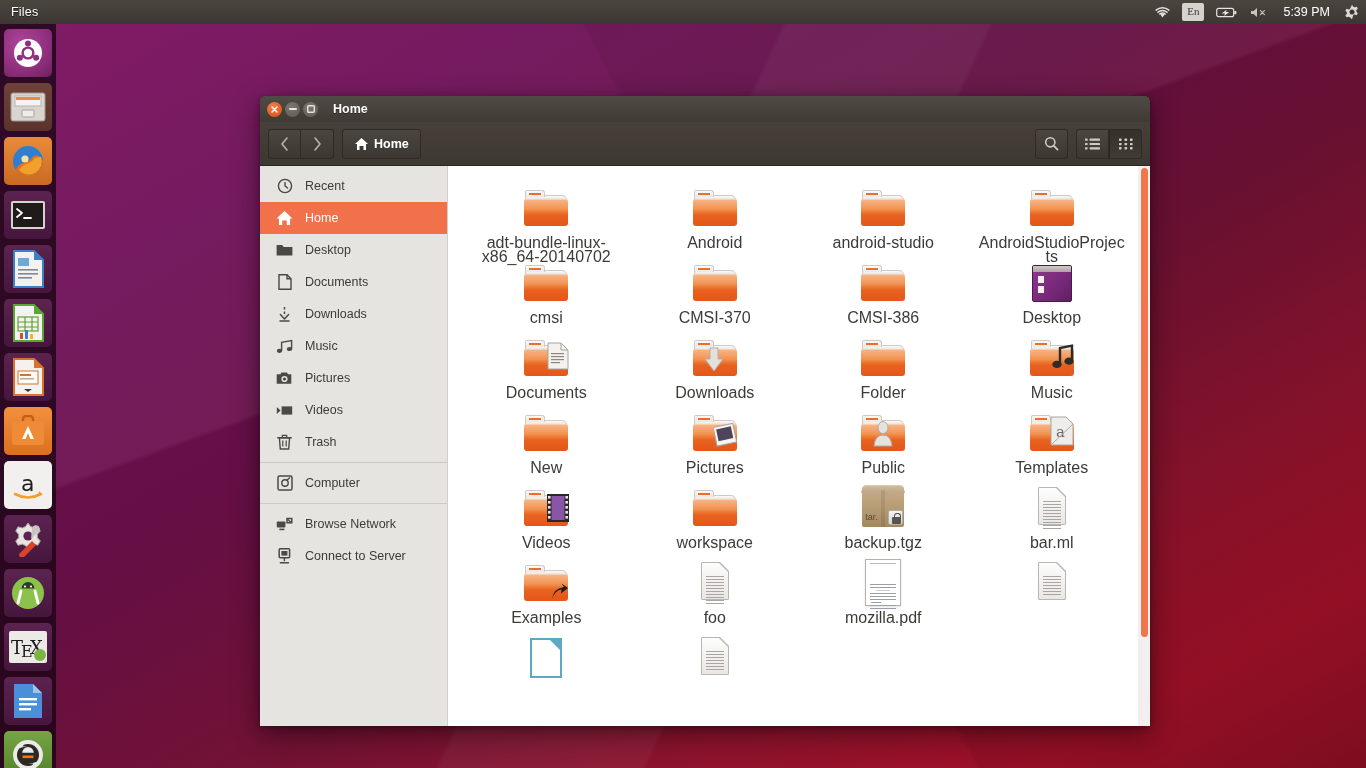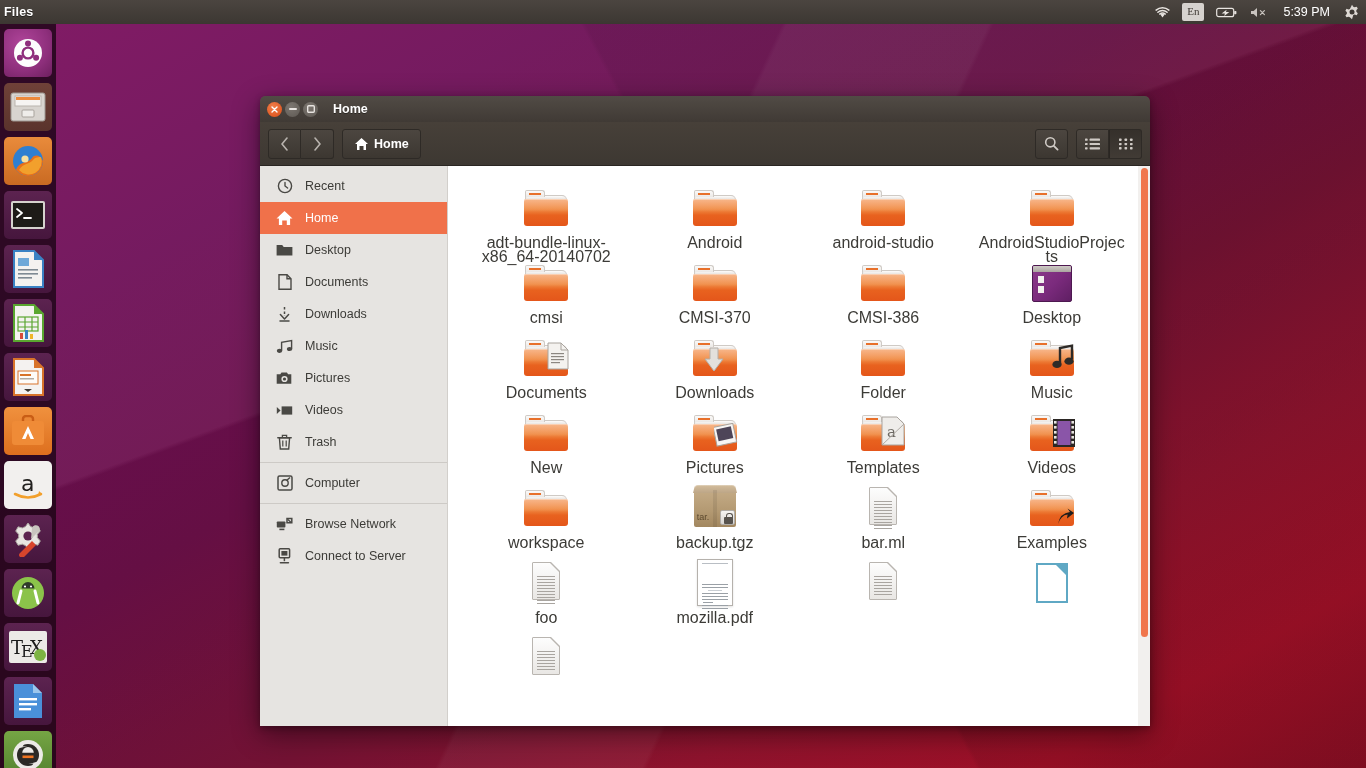--- a/index.html
+++ b/index.html
@@ -31,22 +31,22 @@
   
   #panel {
     position: absolute; left: 0; top: 0; width: 1366px; height: 24px;
     background: linear-gradient(to bottom, #4b4540 0%, #3c3732 100%);
     display: flex; align-items: center;
     z-index: 50;
     color: #ffffff;
     font-size: 12.5px;
   }
   #panel .app-title {
-    font-weight: bold;
-    margin-left: 4px;
+    font-weight: normal;
+    margin-left: 11px;
     color: #ffffff;
     text-shadow: 0 1px 0 rgba(0,0,0,0.5);
     letter-spacing: 0.2px;
   }
   #panel .spacer { flex: 1; }
   .ind {
     display: flex; align-items: center; justify-content: center;
     height: 24px; padding: 0 6px;
     color: #e8e4e0;
     font-family: Liberation Serif, serif;
@@ -921,20 +921,36 @@
           </div>
           <div class="fitem">
             <span class="ficon">
               <span class="folder">
                 <span class="lip"></span>
                 <span class="tab">
                   <i></i>
                 </span>
                 <span class="front"></span>
               </span>
+              <span class="emblem" style="left:14px;top:12px;"><svg width="20" height="26" viewBox="0 0 20 26">
+                  <ellipse cx="10" cy="6.6" rx="5" ry="6" fill="#e6e3df" stroke="#b0aba5"></ellipse>
+                  <path d="M1 25 q1-11 9-11 q8 0 9 11 Z" fill="#e6e3df" stroke="#b0aba5"></path>
+                </svg></span>
+            </span>
+            <span class="flabel">Public</span>
+          </div>
+          <div class="fitem">
+            <span class="ficon">
+              <span class="folder">
+                <span class="lip"></span>
+                <span class="tab">
+                  <i></i>
+                </span>
+                <span class="front"></span>
+              </span>
               <span class="emblem" style="right:2px;top:7px;"><svg width="24" height="30" viewBox="0 0 24 30">
                   <path d="M1 1 h15 l7 7 v21 H1 Z" fill="#efedea" stroke="#a9a49e"></path>
                   <text x="6" y="21" font-family="DejaVu Serif" font-size="15" fill="#6c6862">a</text>
                   <path d="M1 29 L23 8" stroke="#b0aba5"></path>
                 </svg></span>
             </span>
             <span class="flabel">Templates</span>
           </div>
           <div class="fitem">
             <span class="ficon">

